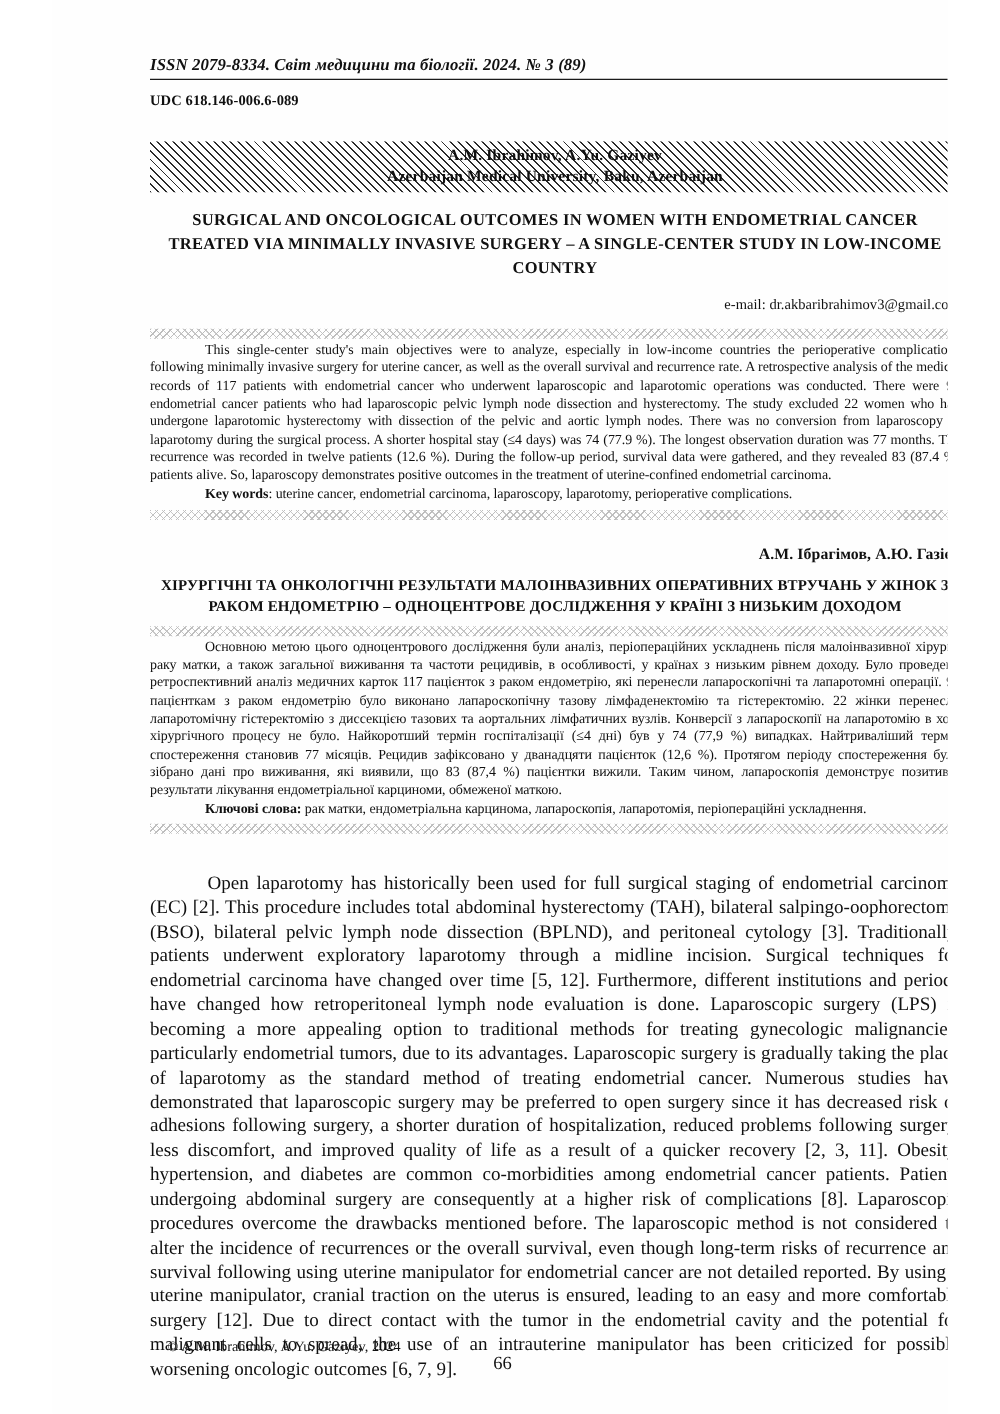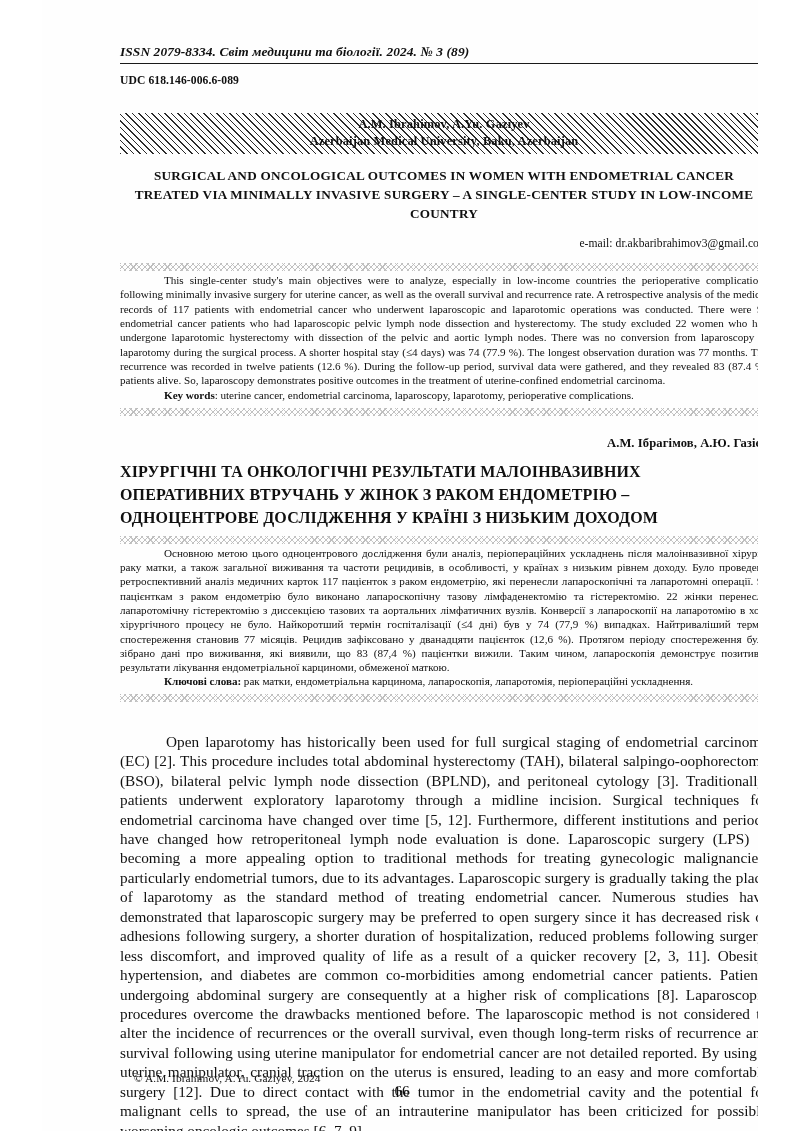--- a/index.html
+++ b/index.html
@@ -131,21 +131,22 @@
   
   .uk-authors {
     margin-top: 20px;
     text-align: right;
     font-size: 12.6px;
     font-weight: bold;
     letter-spacing: 0.1px;
   }
   .title-uk {
     margin-top: 9px;
-    font-size: 16px;
+    text-align: center;
+    font-size: 12px;
     font-weight: bold;
     line-height: 1.45;
     letter-spacing: 0.15px;
   }
 
   
   .body-text {
     margin-top: 30px;
     font-size: 15.25px;
     line-height: 1.275;

